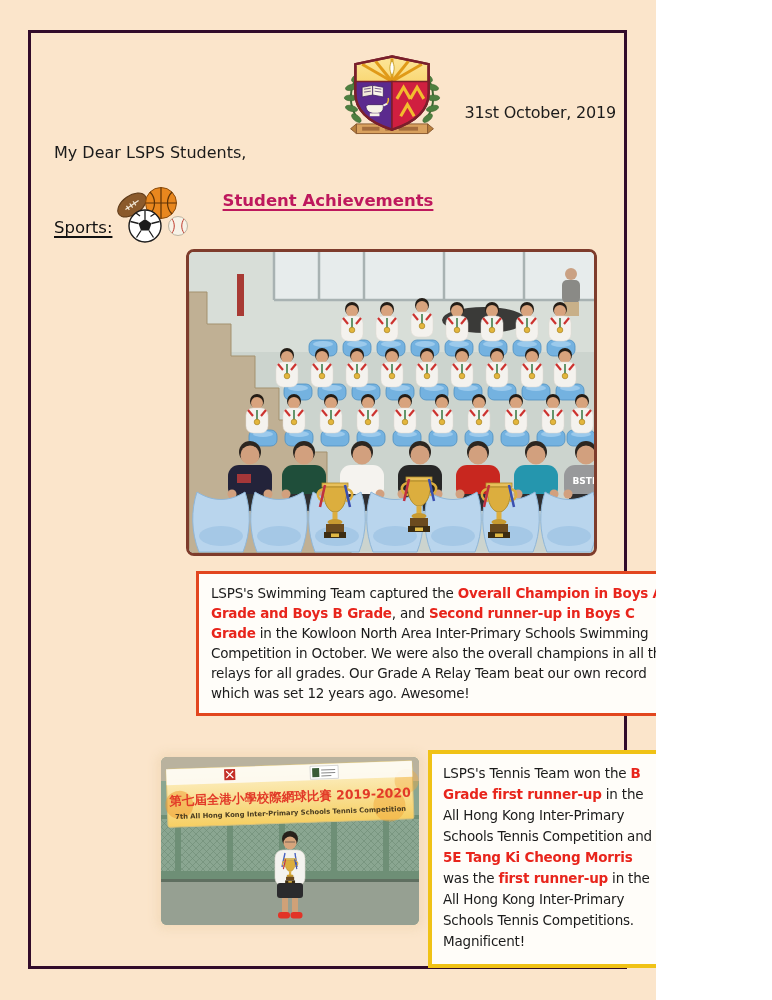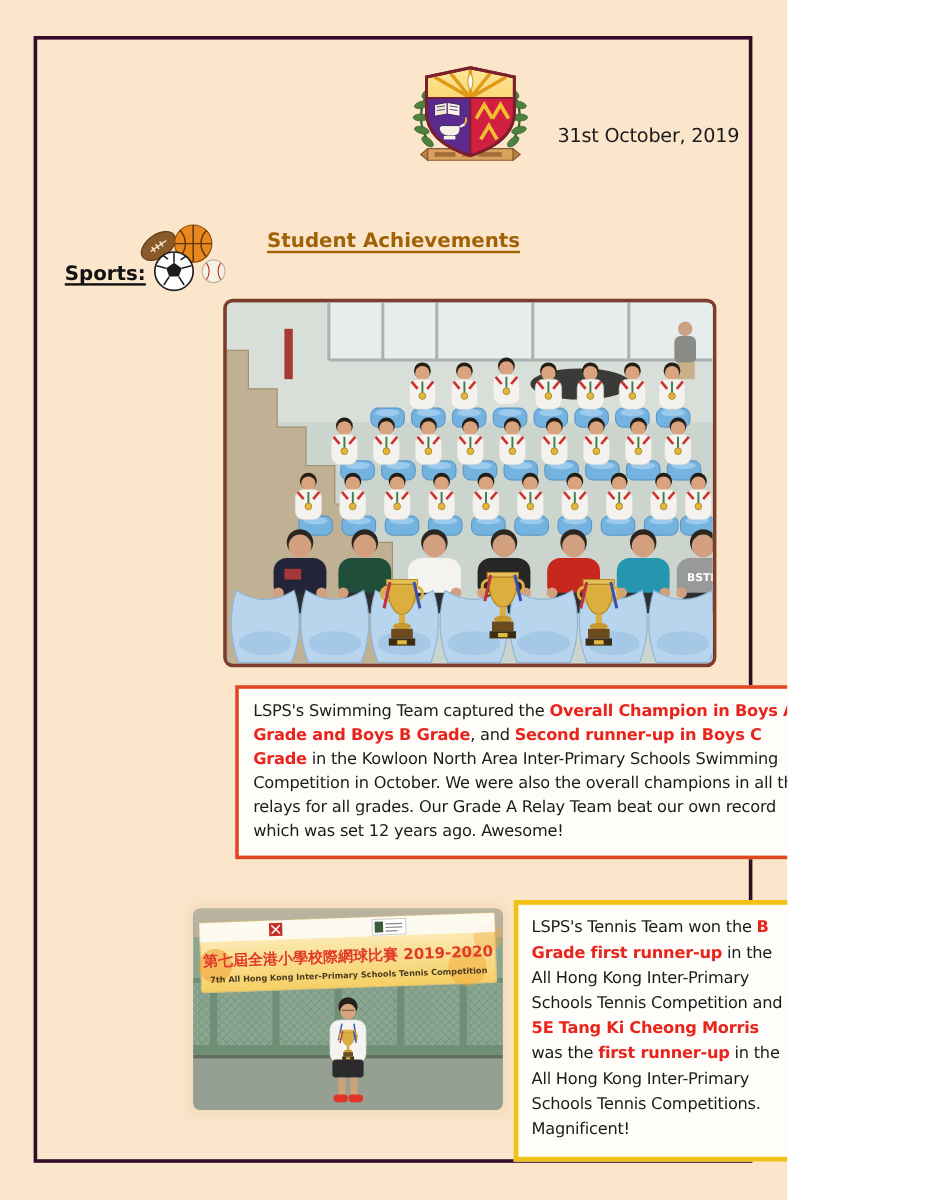--- a/index.html
+++ b/index.html
@@ -2,23 +2,23 @@
 <html><head>
 <meta charset="utf-8">
 <style>
   html,body{margin:0;padding:0;}
   body{width:772px;height:1000px;font-family:"DejaVu Sans", sans-serif;}
   .page{position:relative;width:656px;height:1000px;background:#fbe5cb;overflow:hidden;}
   .frame{position:absolute;left:28px;top:30px;right:29px;bottom:31px;border:3px solid #320b2a;pointer-events:none;}
   .abs{position:absolute;}
   .date{top:103px;right:40px;font-size:16px;color:#1b1b1b;letter-spacing:-0.2px;}
   .greeting{left:54px;top:143px;font-size:16px;color:#1b1b1b;}
-  .title{left:0;right:0;top:191px;text-align:center;font-size:16.5px;font-weight:700;color:#a16207;}
+  .title{left:0;right:0;top:191px;text-align:center;font-size:16.5px;font-weight:700;color:#be185d;}
   .u{text-decoration:underline;text-underline-offset:3px;text-decoration-thickness:1.5px;}
-  .sports-label{left:54px;top:218px;font-size:16.5px;font-weight:700;color:#111;}
+  .sports-label{left:54px;top:218px;font-size:16.5px;font-weight:400;color:#111;}
   .balls{left:114px;top:185px;width:76px;height:60px;}
   .photo-main{left:186px;top:249px;width:411px;height:307px;border:3px solid #7e3c2c;border-radius:8px;overflow:hidden;box-sizing:border-box;background:#ccd4ce;}
   .photo-main svg{display:block;width:100%;height:100%;}
   .textbox{box-sizing:border-box;background:#fffdf9;color:#1b1b1b;font-size:13.5px;letter-spacing:-0.2px;}
   .box-swim{left:156px;top:571px;width:499px;border:3px solid #e2461f;padding:9px 12px 10px 12px;line-height:20px;margin-left:40px;}
   .box-tennis{left:428px;top:730px;width:247px;border:4px solid #f0c216;padding:9px 11px 12px 11px;line-height:21px;margin-top:20px;}
   .red{color:#e8251c;font-weight:700;}
   .photo-tennis{left:161px;top:757px;width:258px;height:168px;border-radius:6px;overflow:hidden;box-shadow:0 0 9px 5px rgba(243,219,188,0.95);background:#8aa691;}
   .photo-tennis svg{display:block;width:100%;height:100%;}
   .crest{left:339px;top:50px;width:106px;height:90px;}
@@ -91,20 +91,21 @@
       <path d="M55,32 L93,32 L93,44 C93,64 77,75 55,82 Z" fill="#d01f40" stroke="#7a1f2b" stroke-width="1.5"></path>
       <g stroke="#f2bd2e" stroke-width="3.2" fill="none">
         <path d="M60,50 L67,38 L74,50 M74,50 L81,38 L88,50"></path>
         <path d="M64,68 L71,56 L78,68"></path>
       </g>
       <path d="M55,6 L93,14 L93,44 C93,64 77,75 55,82 C33,75 17,64 17,44 L17,14 Z" fill="none" stroke="#7a1f2b" stroke-width="2.5"></path>
     </g>
   </svg>
 
   <div class="abs date">31st October, 2019</div>
+  <div class="abs greeting">My Dear LSPS Students,</div>
   <div class="abs title"><span class="u">Student Achievements</span></div>
   <div class="abs sports-label"><span class="u">Sports:</span></div>
 
   <svg class="abs balls" viewBox="0 0 76 60">
     <g transform="rotate(-35 18 20)">
       <ellipse cx="18" cy="20" rx="16" ry="9.5" fill="#8b5a2b" stroke="#5e3a18" stroke-width="1"></ellipse>
       <path d="M10,20 L26,20 M13,17.5 L13,22.5 M17,17.5 L17,22.5 M21,17.5 L21,22.5" stroke="#f3e9d8" stroke-width="1.2"></path>
     </g>
     <g>
       <circle cx="47" cy="18" r="15.5" fill="#e8871e" stroke="#8a4b0c" stroke-width="1"></circle>

